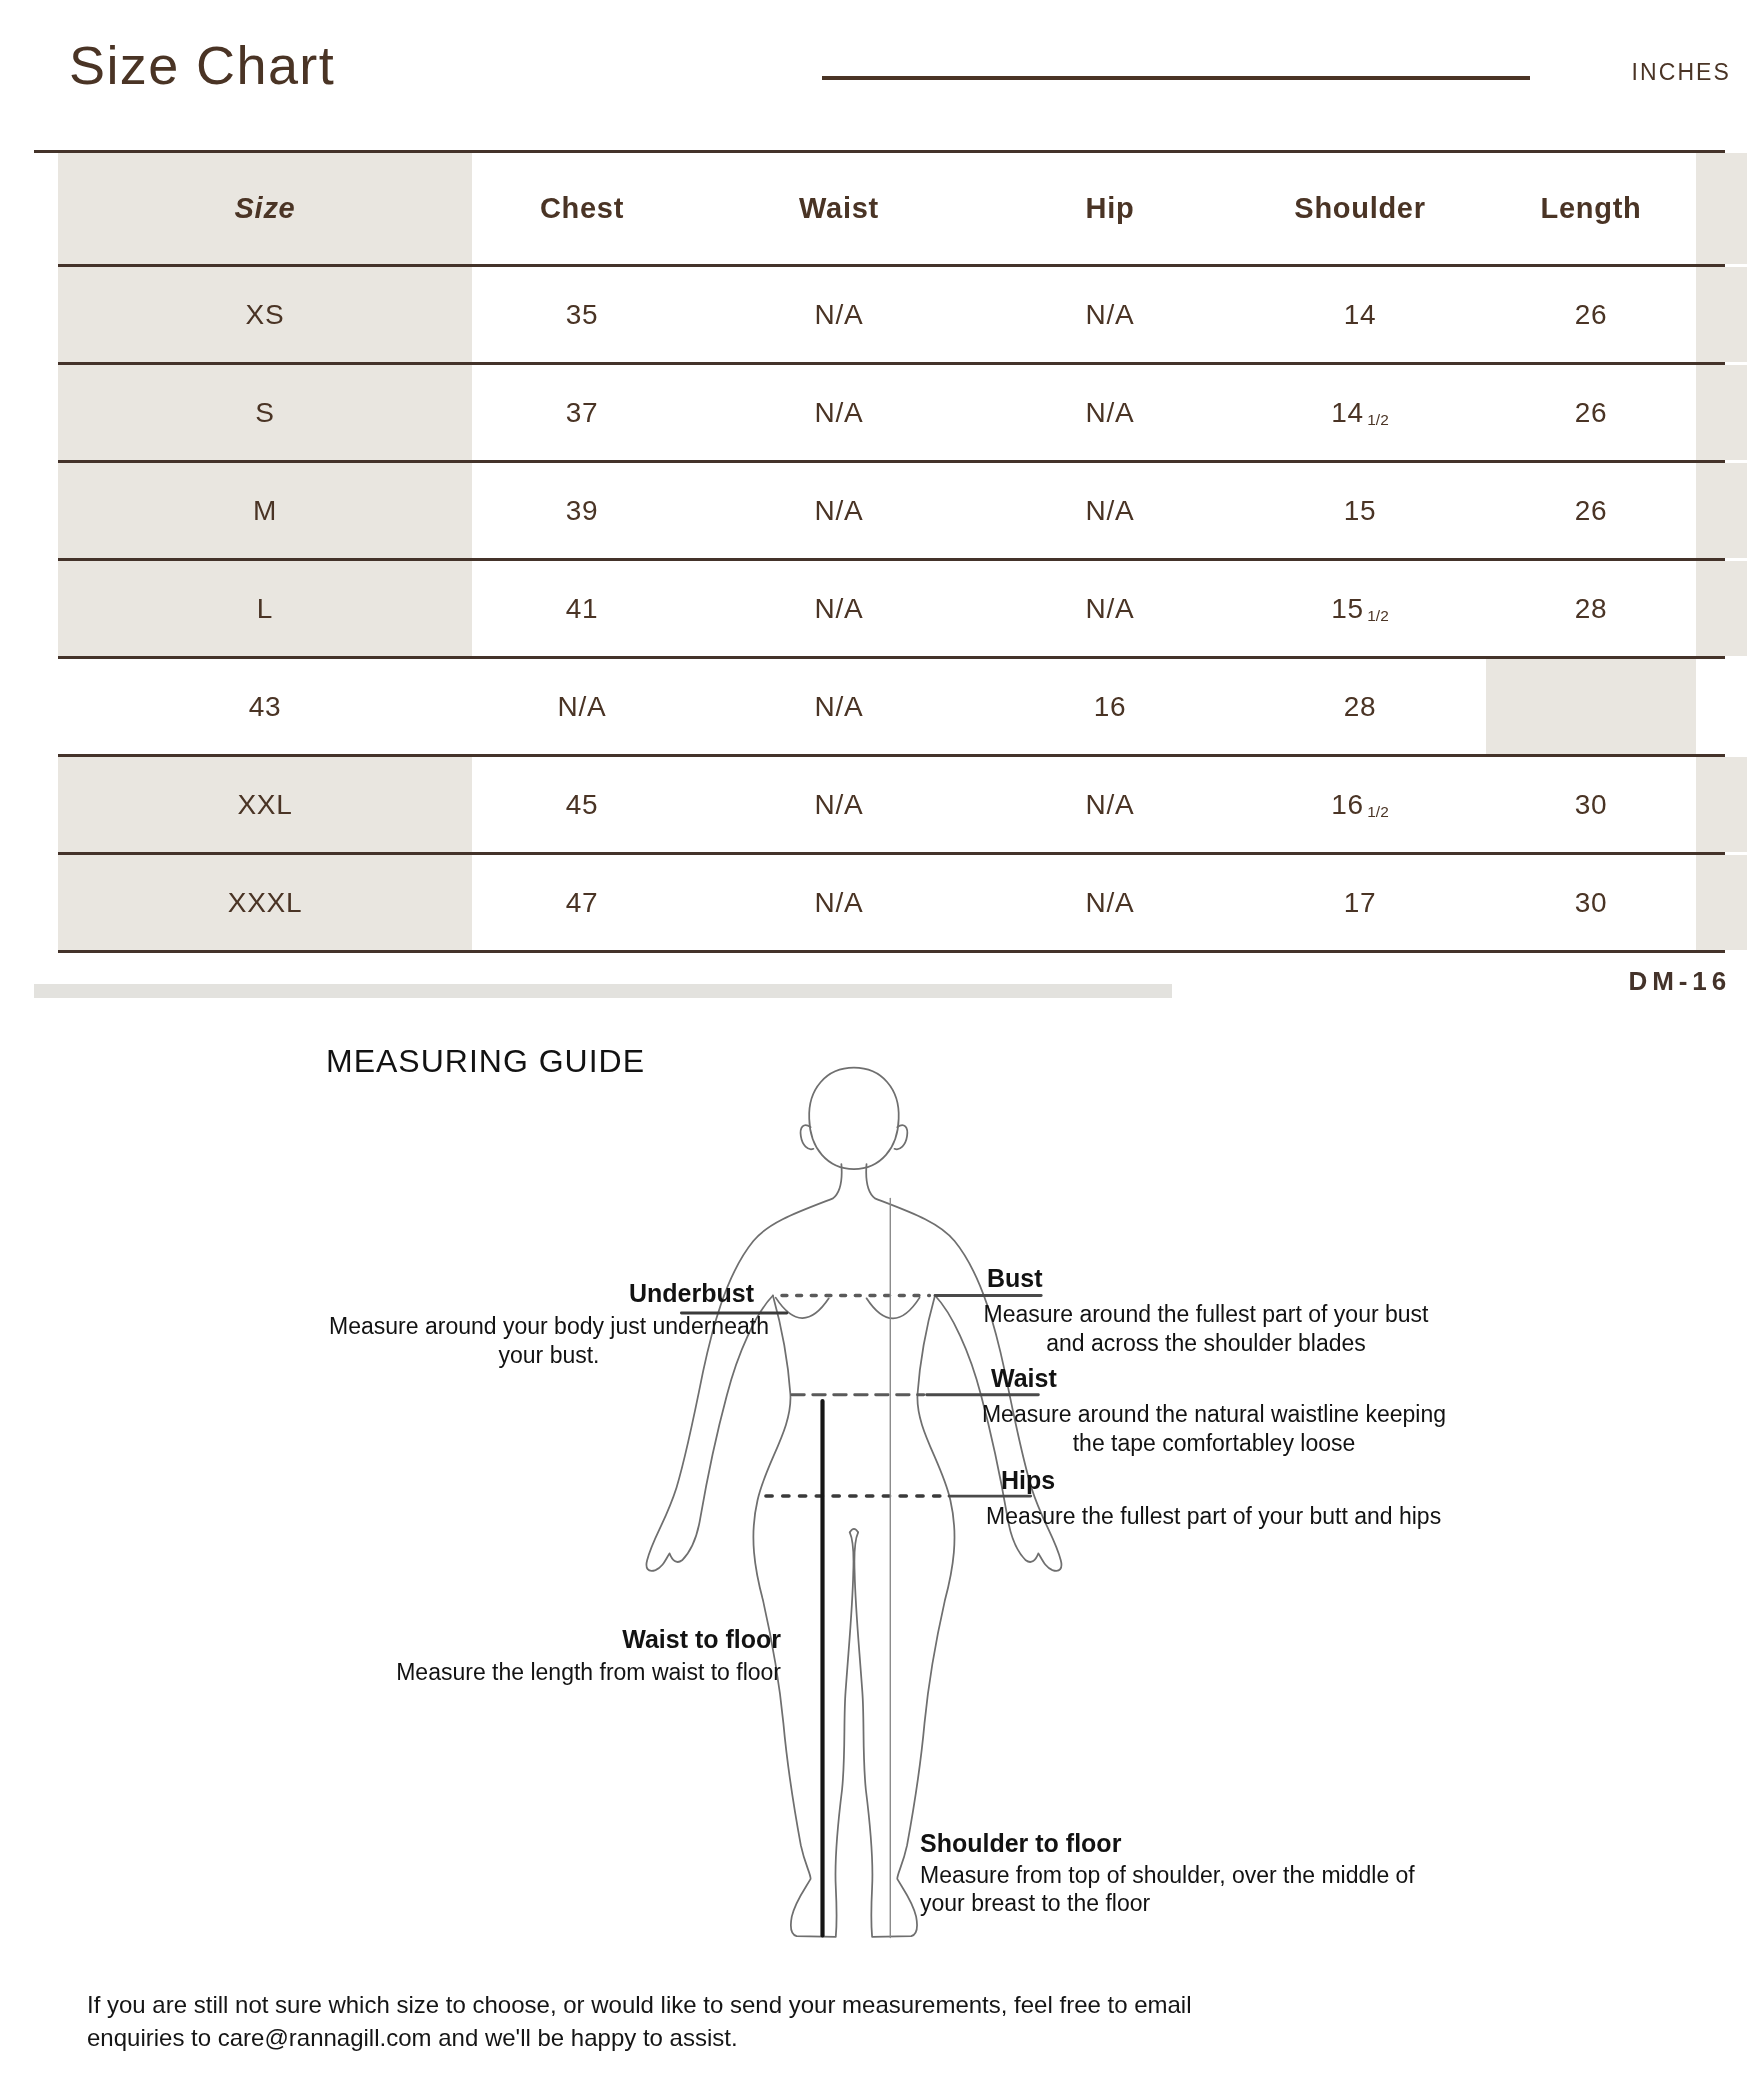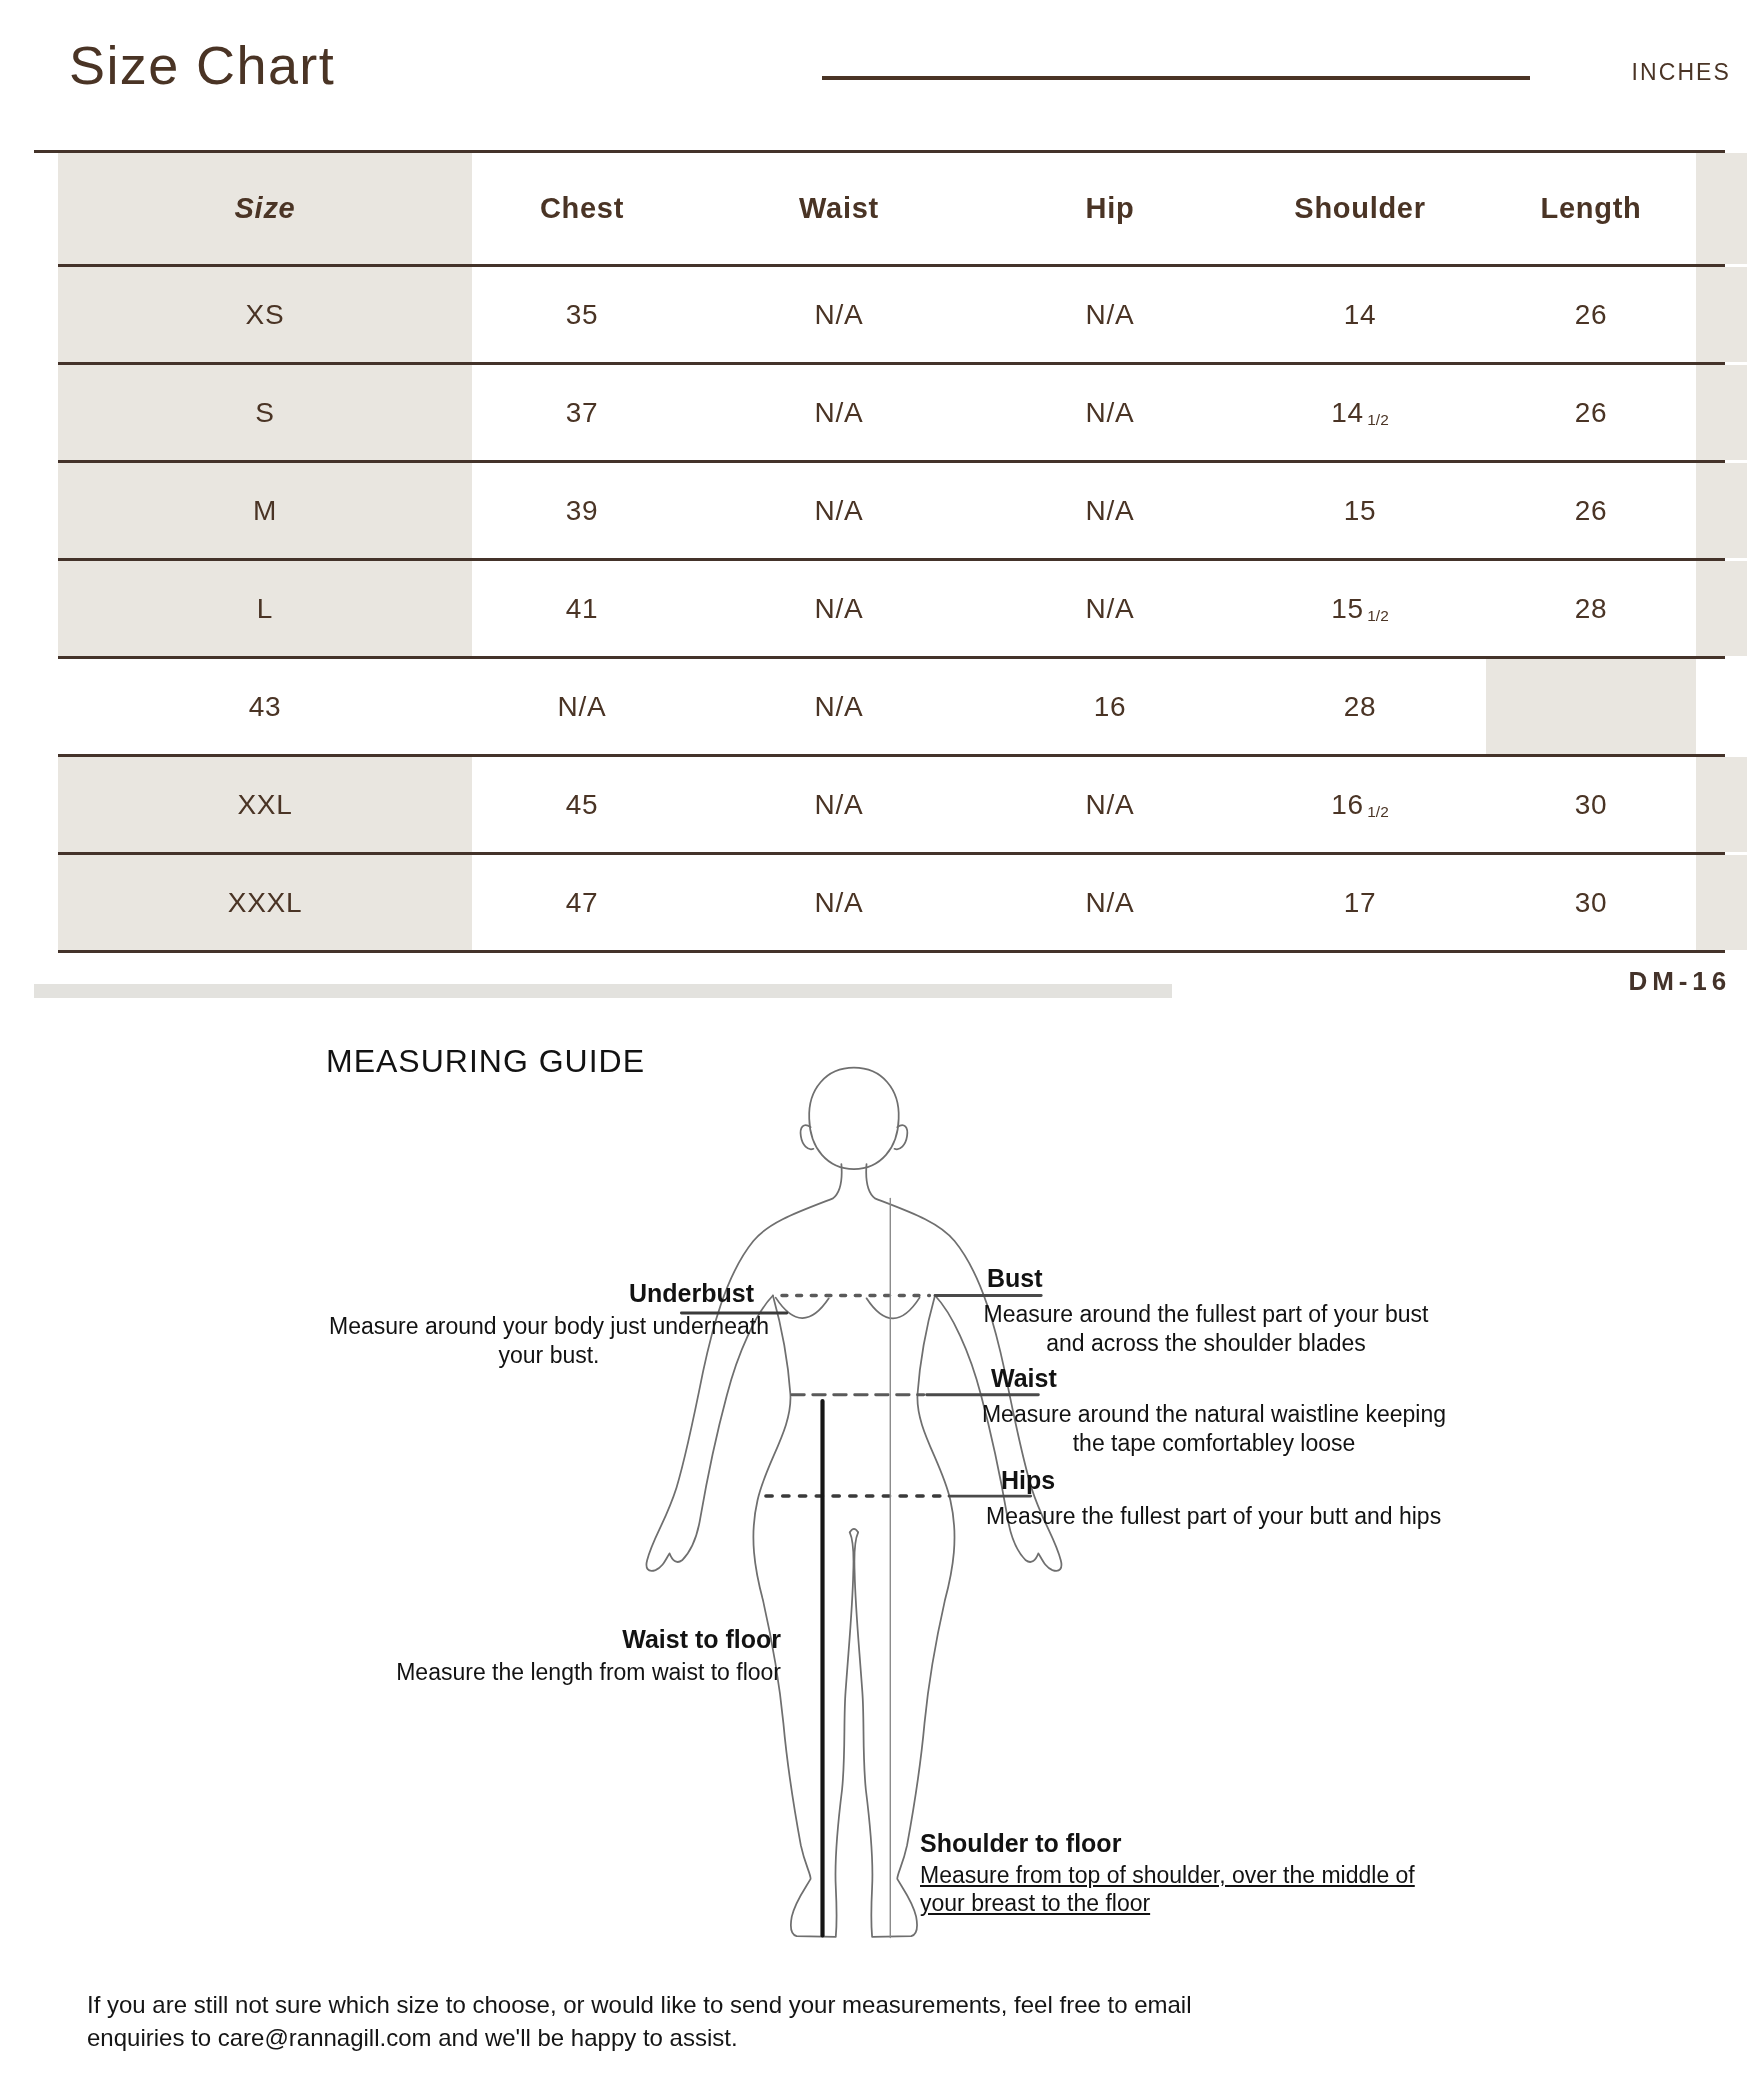--- a/index.html
+++ b/index.html
@@ -71,21 +71,21 @@
   .lbl-waist{left:991px;top:1365px;}
   .desc-waist{left:973px;top:1400px;width:482px;text-align:center;}
 
   .lbl-hips{left:1001px;top:1467px;}
   .desc-hips{left:986px;top:1502px;}
 
   .lbl-wtf{left:392px;top:1626px;width:389px;text-align:right;}
   .desc-wtf{left:392px;top:1658px;width:389px;text-align:right;}
 
   .lbl-stf{left:920px;top:1830px;}
-  .desc-stf{left:920px;top:1861px;width:531px;text-align:left;line-height:28px;text-decoration:underline;}
+  .desc-stf{left:920px;top:1861px;width:531px;text-align:left;line-height:28px;}
 
   .figure-wrap{left:615px;top:1052px;width:531px;height:930px;}
 
   
   .footer-note{
     left:87px;top:1988px;width:1615px;text-align:left;
     font-size:24px;line-height:33px;color:#151515;
   }
 </style>
 </head>

